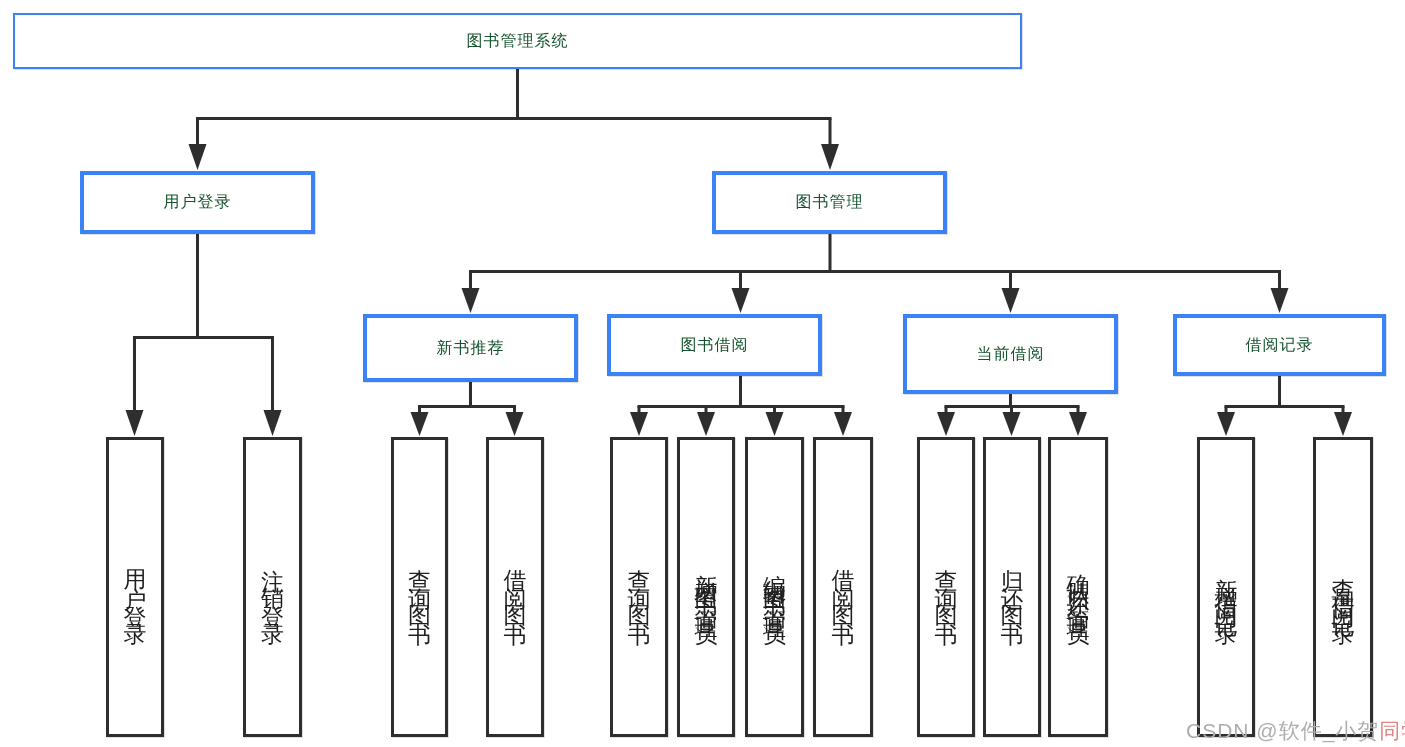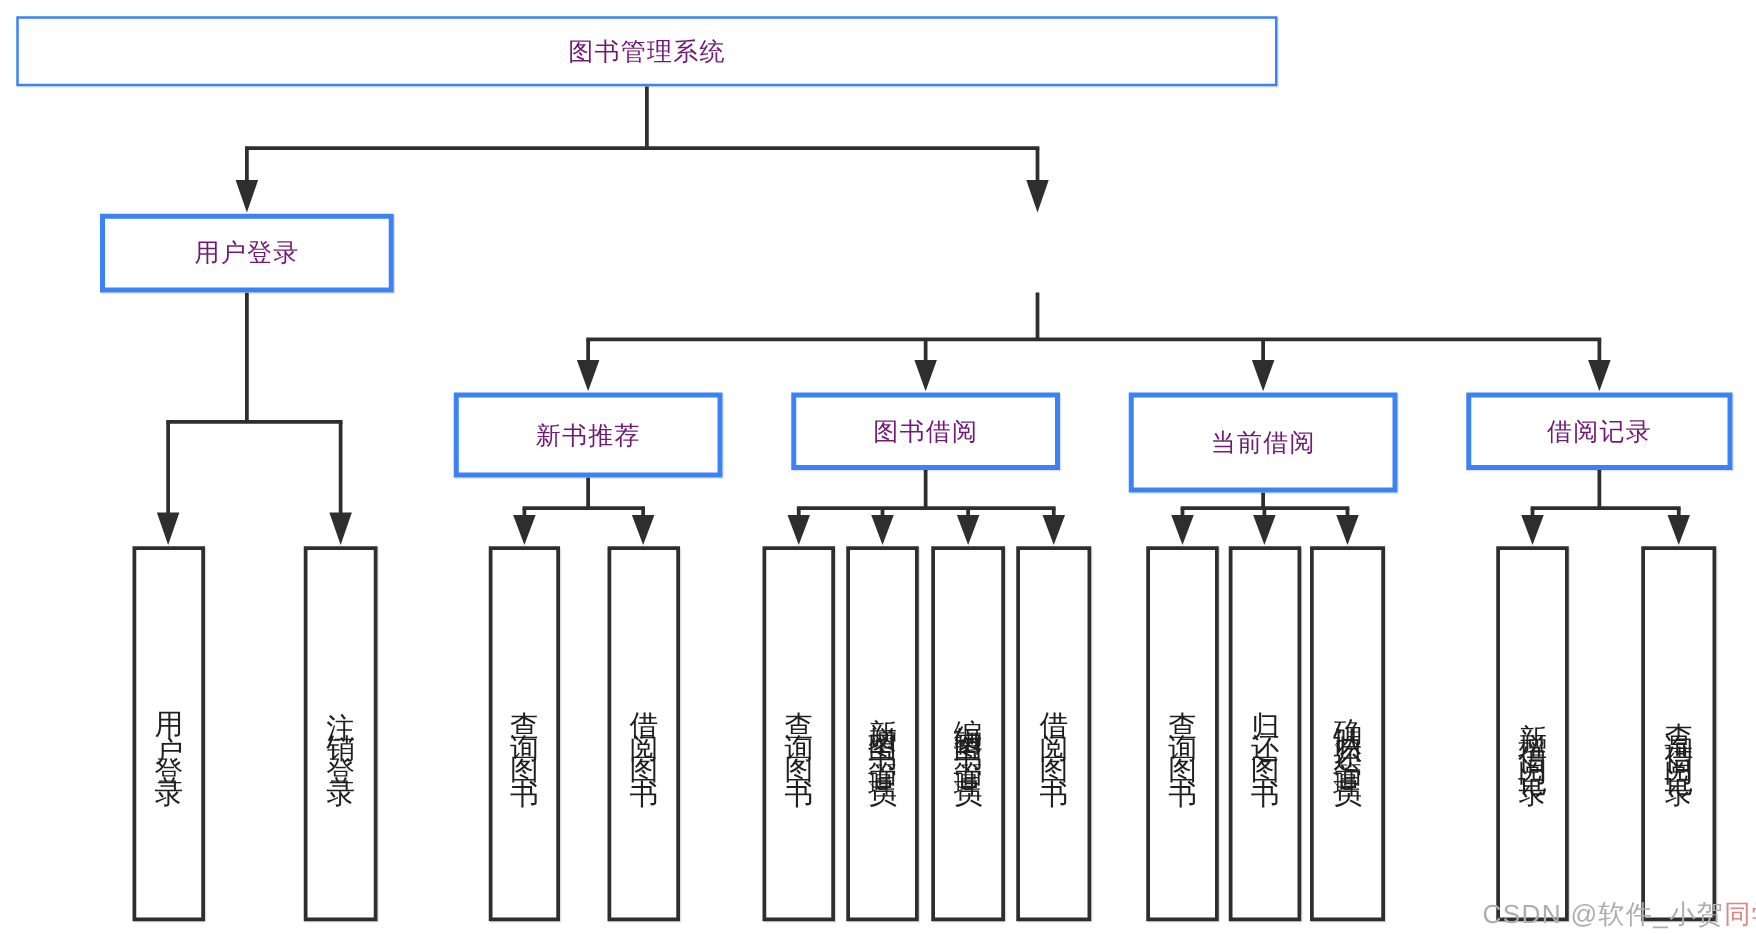--- a/index.html
+++ b/index.html
@@ -10,21 +10,21 @@
     font-family:"Liberation Sans","DejaVu Sans",sans-serif;
     overflow:hidden;
   }
   .wires{position:absolute;left:0;top:0;width:1405px;height:747px;}
   .hbox{
     position:absolute;
     box-sizing:border-box;
     border:4px solid #3b82f6;
     background:#ffffff;
     display:flex;align-items:center;justify-content:center;
-    font-size:20px;color:#701a75;
+    font-size:16px;color:#14532d;
     letter-spacing:1px;
     box-shadow:1px 1px 0 rgba(0,0,0,0.12);
     z-index:2;
   }
   .root{border-width:2px;}
   .vbox{
     position:absolute;
     top:437px;height:300px;
     box-sizing:border-box;
     border:3px solid #2e2e2e;
@@ -113,23 +113,24 @@
       <path d="M1279.5 376 V406.5 M1224.5 406.5 H1344.5"></path>
       <path d="M1226 406.5 V414 M1343 406.5 V414"></path>
       <polygon points="1217,412 1235,412 1226,436"></polygon>
       <polygon points="1334,412 1352,412 1343,436"></polygon>
     </g>
   </svg>
 
   <div class="hbox root" style="left:13px;top:13px;width:1009px;height:56px;">图书管理系统</div>
 
   <div class="hbox" style="left:80px;top:171px;width:235px;height:63px;">用户登录</div>
+  <div class="hbox" style="left:712px;top:171px;width:235px;height:63px;">图书管理</div>
 
   <div class="hbox" style="left:363px;top:314px;width:215px;height:68px;">新书推荐</div>
-  <div class="hbox" style="left:633px;top:314px;width:215px;height:62px;">图书借阅</div>
+  <div class="hbox" style="left:607px;top:314px;width:215px;height:62px;">图书借阅</div>
   <div class="hbox" style="left:903px;top:314px;width:215px;height:80px;">当前借阅</div>
   <div class="hbox" style="left:1173px;top:314px;width:213px;height:62px;">借阅记录</div>
 
   <div class="vbox sp-lg" style="left:106px;width:58px;">
     <span>用户登录</span>
   </div>
   <div class="vbox sp-lg" style="left:243px;width:59px;">
     <span>注销登录</span>
   </div>
 

